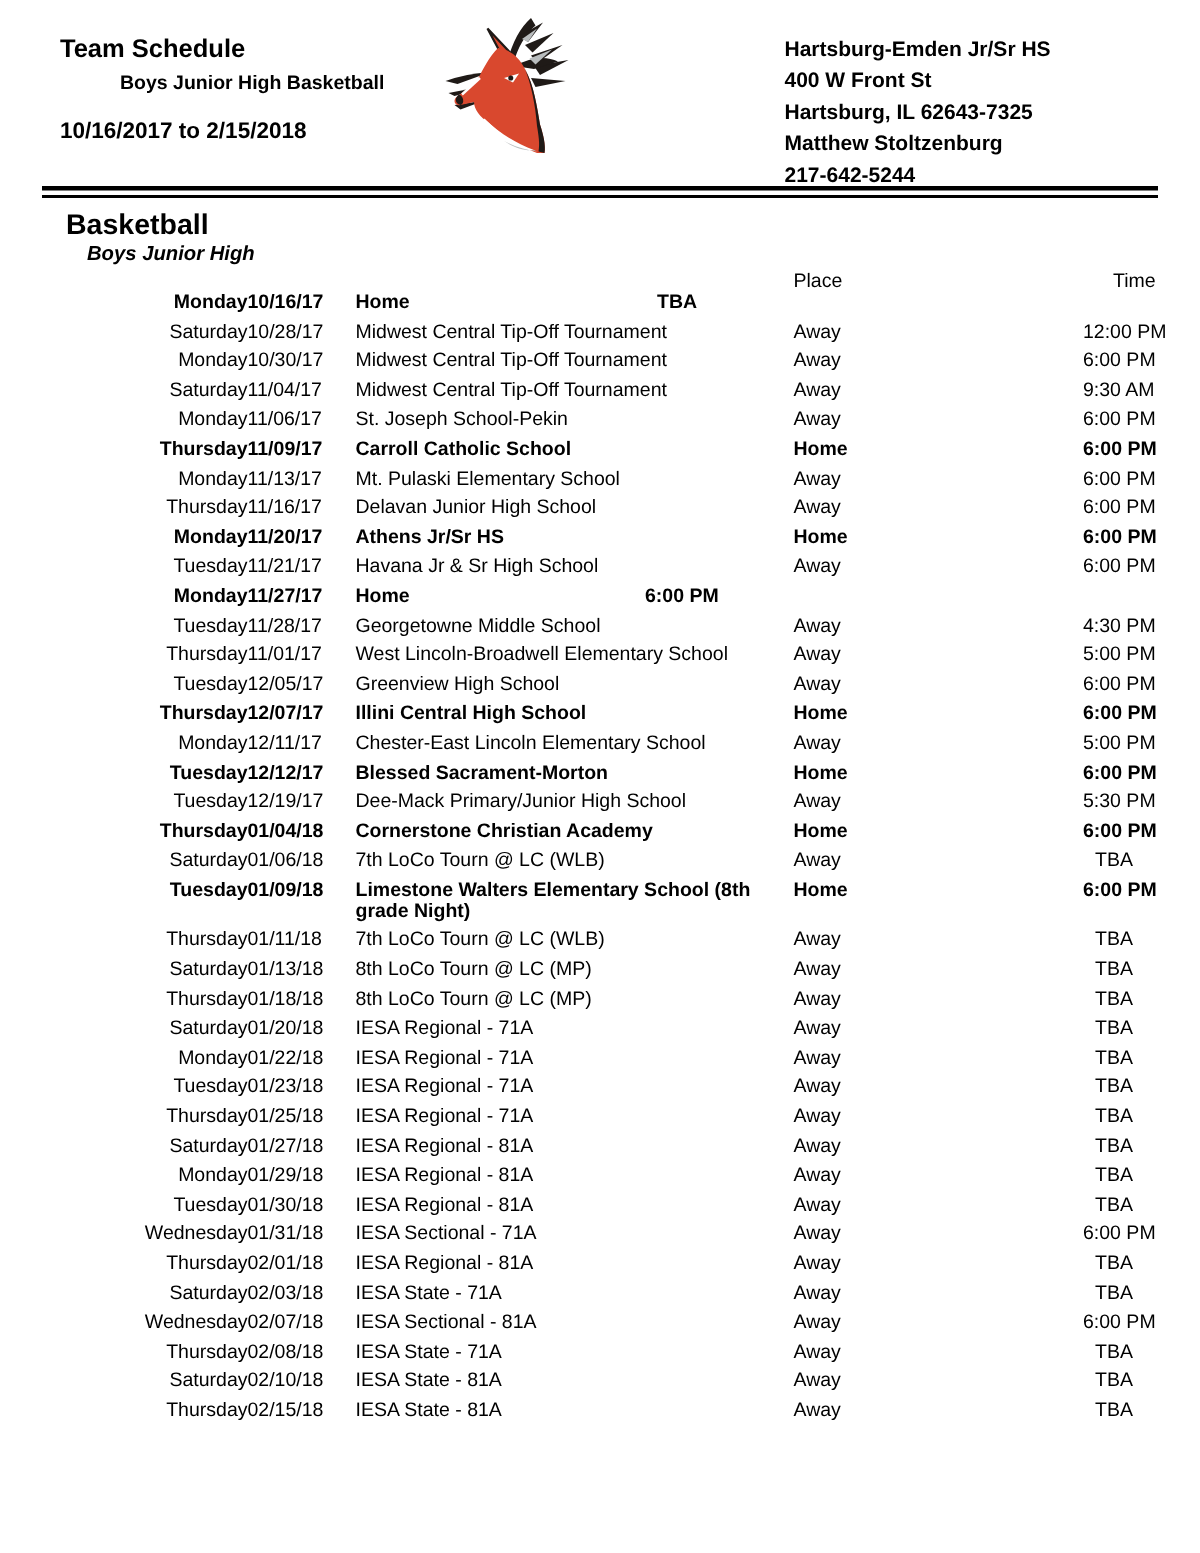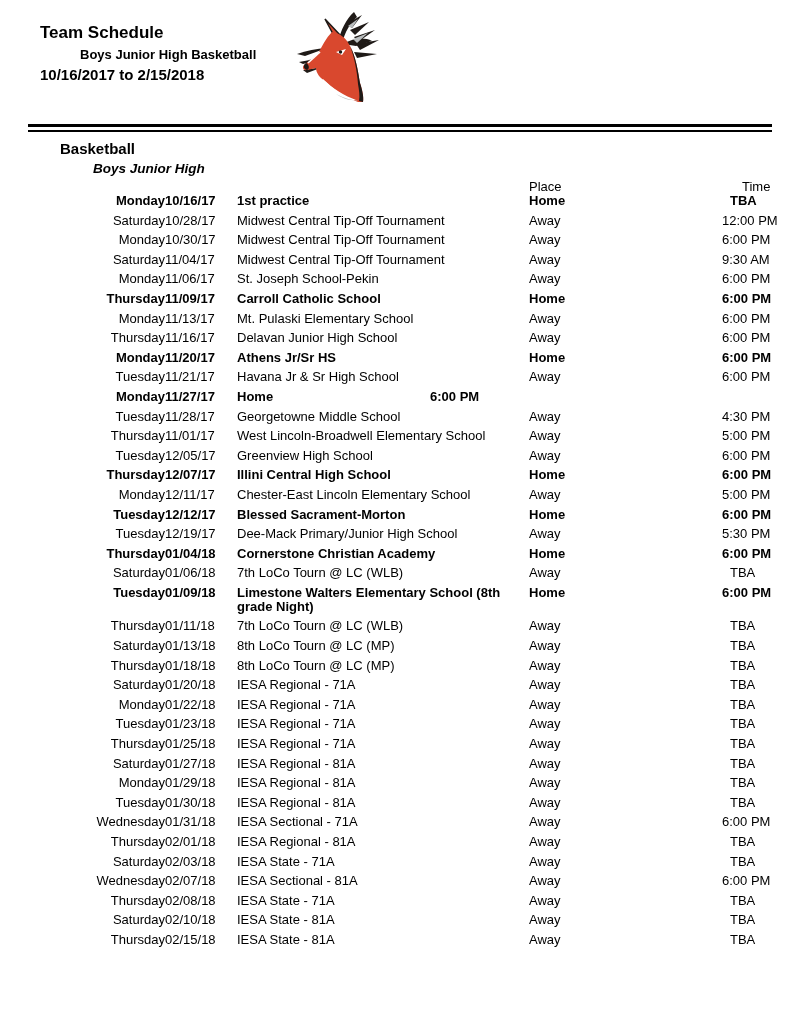--- a/index.html
+++ b/index.html
@@ -3,32 +3,32 @@
 <meta charset="utf-8">
 <style>
   html,body{margin:0;padding:0;background:#fff;}
   body{width:800px;height:1035px;font-family:"Liberation Sans",sans-serif;color:#000;}
   .page{position:relative;width:800px;height:1035px;background:#fff;overflow:hidden;border-radius:26px;}
 
   
   .title-block{position:absolute;left:40px;top:22px;}
   .title{font-size:17px;font-weight:bold;line-height:21px;}
   .subtitle{font-size:13px;font-weight:bold;line-height:19px;margin-top:2px;margin-left:40px;}
-  .daterange{font-size:15px;font-weight:bold;line-height:19px;margin-top:1px;}
+  .daterange{font-size:15px;font-weight:bold;line-height:19px;margin-top:14px;}
   .logo{position:absolute;left:296px;top:10px;width:84px;height:92px;}
   .contact-block{position:absolute;left:523px;top:22px;font-size:14px;font-weight:bold;line-height:21px;}
 
   
   .rule{position:absolute;left:28px;top:124px;width:744px;}
   .rule .thick{height:3px;background:#000;}
   .rule .thin{height:2px;background:#000;margin-top:3px;}
 
   
-  .sport{position:absolute;left:60px;top:140px;font-size:15px;font-weight:bold;}
-  .team{position:absolute;left:58px;top:161px;font-size:13.5px;font-weight:bold;font-style:italic;margin-left:35px;}
+  .sport{position:absolute;left:44px;top:140px;font-size:19px;font-weight:bold;}
+  .team{position:absolute;left:58px;top:161px;font-size:13.5px;font-weight:bold;font-style:italic;}
 
   
   .table{position:absolute;left:85px;top:180px;width:700px;font-size:13px;}
   .colheads{display:flex;line-height:14px;}
   .colheads .sp{width:444px;}
   .colheads .h-place{width:193px;}
   .colheads .h-time{flex:1;padding-left:8px;margin-left:12px;}
   .rows{margin-top:0;}
   .row{display:flex;align-items:flex-start;line-height:14px;margin-bottom:5.6px;}
   .row.bold{font-weight:bold;}
@@ -79,40 +79,46 @@
 
     <path d="M40,42 L50,39 L46,45 Z" fill="#ffffff"></path>
     <circle cx="44.5" cy="42" r="1.7" fill="#1f1a17"></circle>
 
     <path d="M27,69 C37,79 49,86 60,90 C51,92 38,86 28,77 C25,74 25,71 27,69 Z" fill="#ffffff"></path>
     <path d="M60,90 C54,91 46,88 40,84 C48,88 55,90 62,91 Z" fill="#b9bdbe"></path>
 
     <path d="M64,73 C62,61 60,47 54,36 C58,46 61,60 62,74 C63,80 64,86 63,91 L67,92 C68,87 66,79 64,73 Z" fill="#1f1a17"></path>
   </svg>
 
+  <div class="contact-block">
+    <div>Hartsburg-Emden Jr/Sr HS</div>
+    <div>400 W Front St</div>
+    <div>Hartsburg, IL 62643-7325</div>
+    <div>Matthew Stoltzenburg</div>
+    <div>217-642-5244</div>
+  </div>
 
   <div class="rule">
     <div class="thick"></div>
     <div class="thin"></div>
   </div>
 
   <div class="sport">Basketball</div>
   <div class="team">Boys Junior High</div>
 
   <div class="table">
     <div class="colheads">
       <span class="sp"></span>
       <span class="h-place">Place</span>
       <span class="h-time">Time</span>
     </div>
     <div class="rows">
   <div class="row bold">
     <span class="c-day">Monday</span>
     <span class="c-date">10/16/17</span>
-    <span class="c-event">1st practice</span>
     <span class="c-place">Home</span>
     <span class="c-time tba">TBA</span>
   </div>
 
   <div class="row">
     <span class="c-day">Saturday</span>
     <span class="c-date">10/28/17</span>
     <span class="c-event">Midwest Central Tip-Off Tournament</span>
     <span class="c-place">Away</span>
     <span class="c-time">12:00 PM</span>

